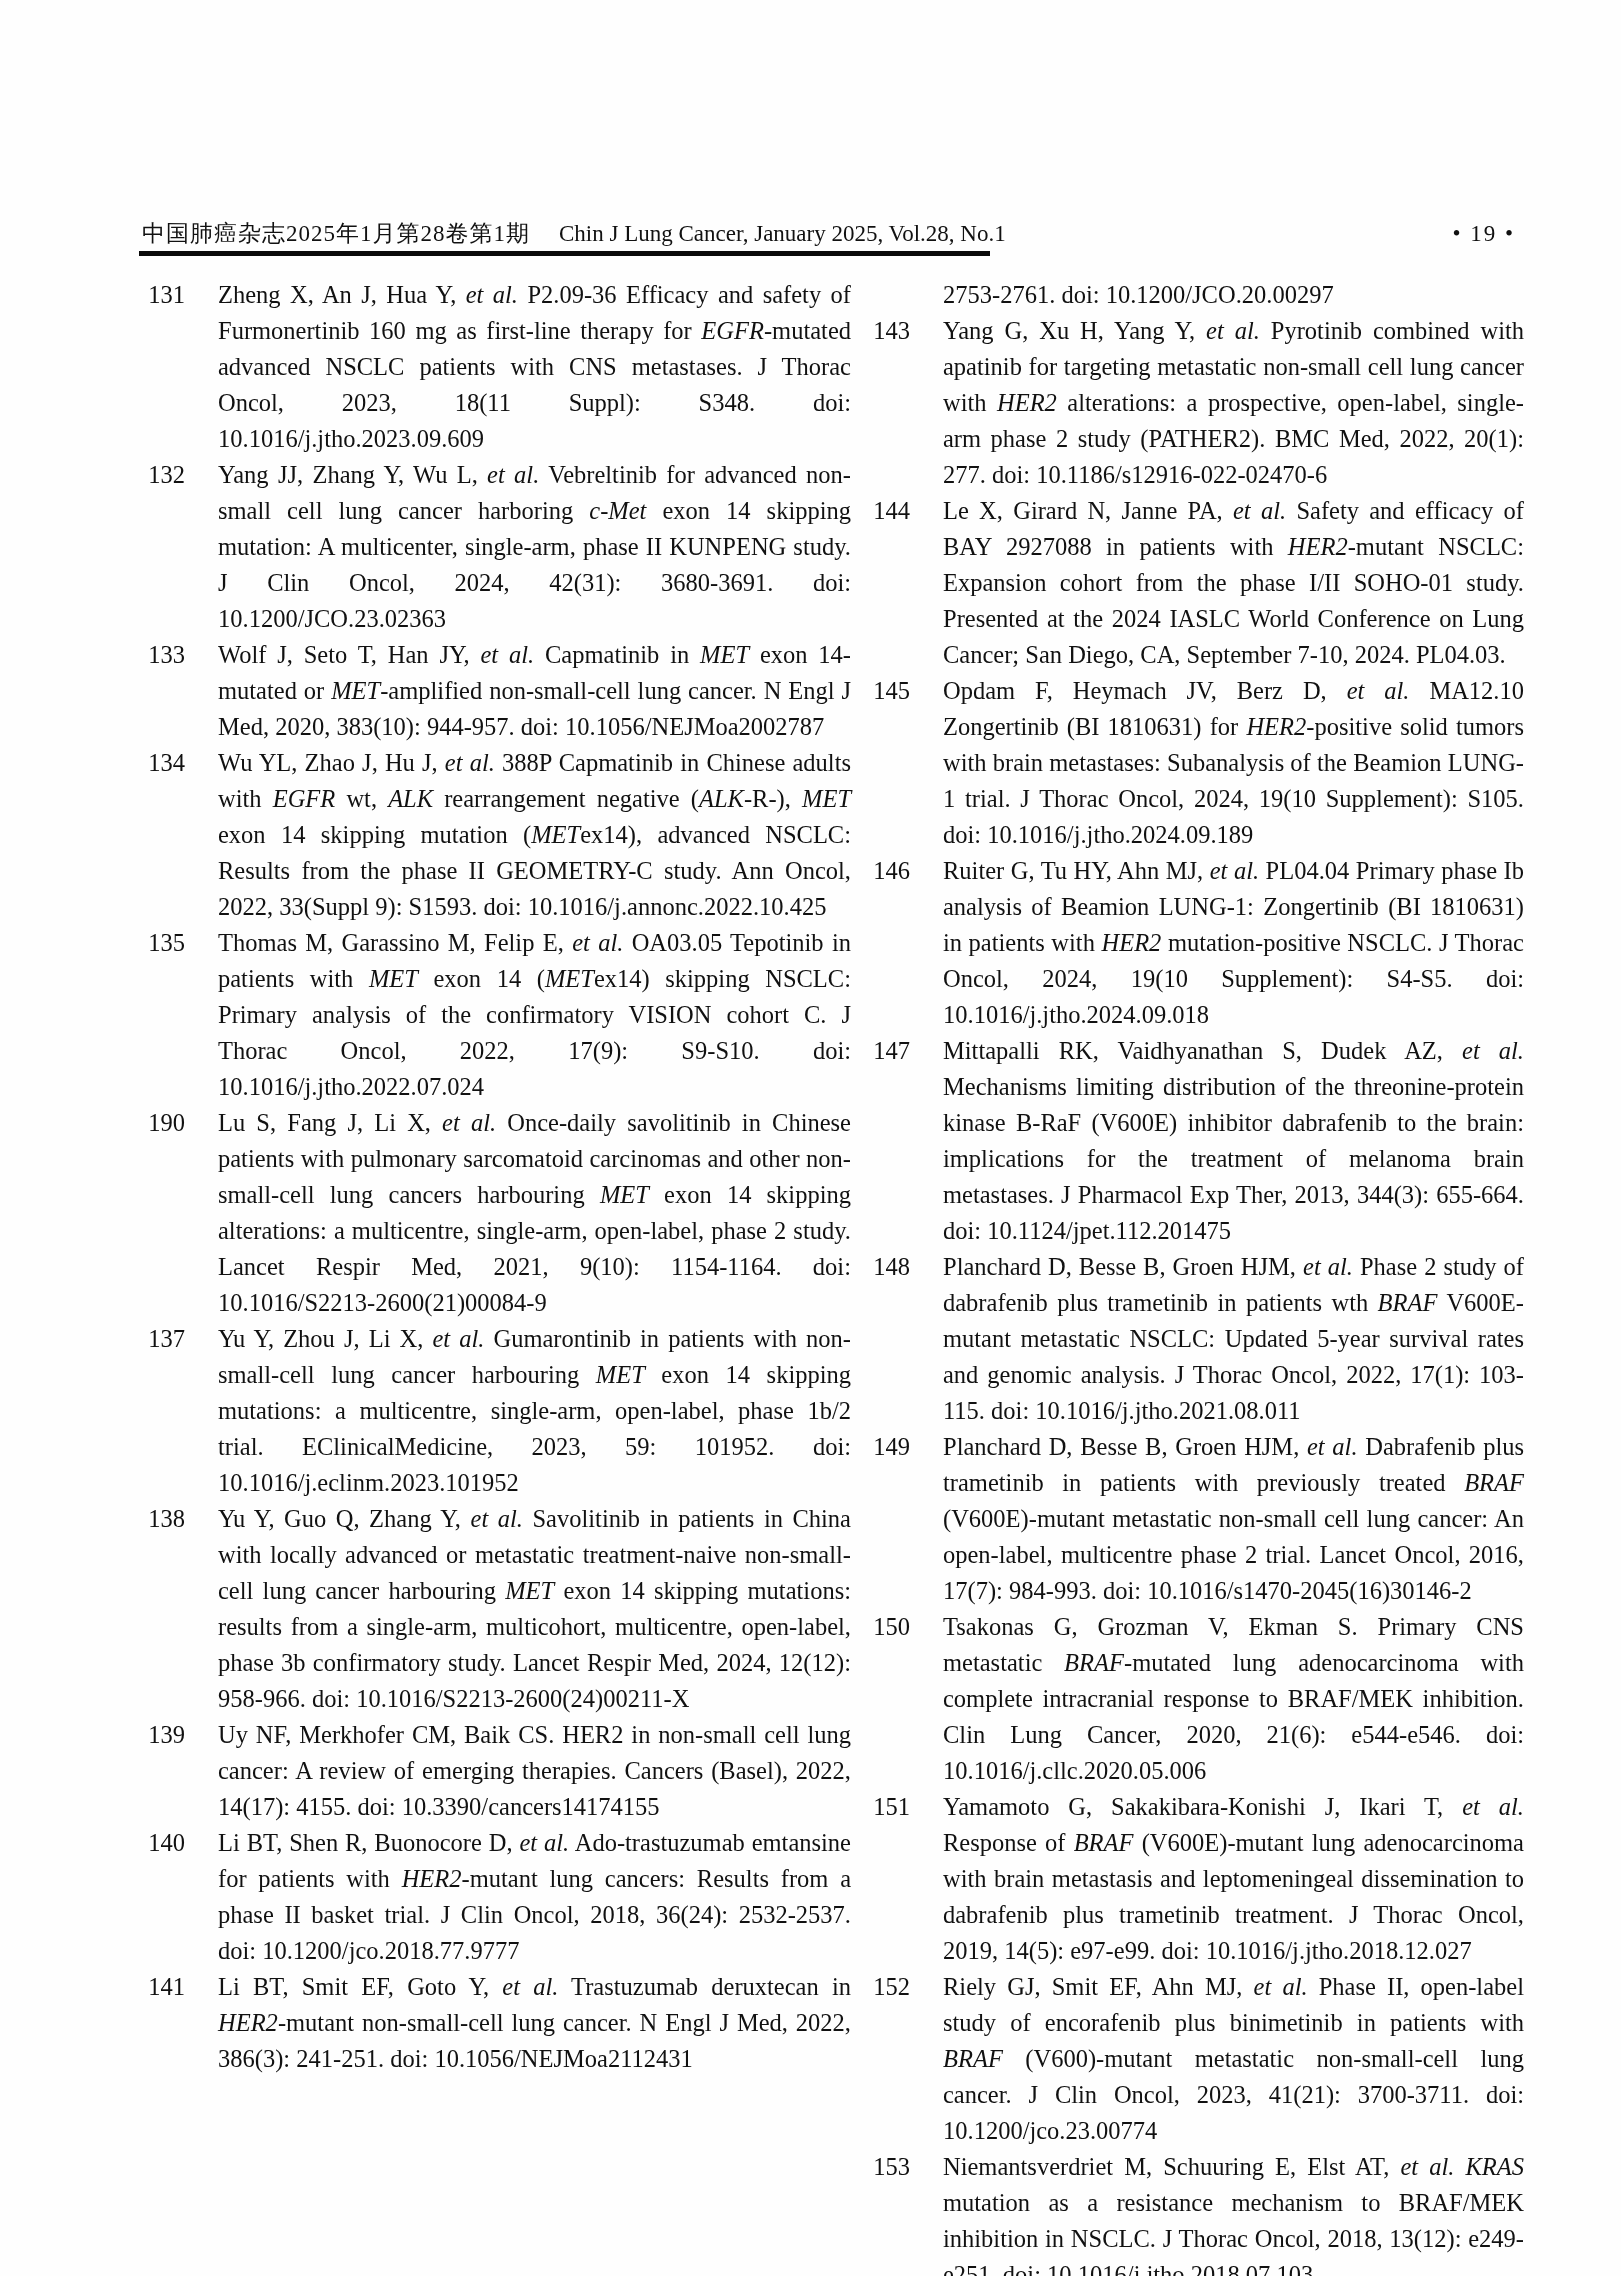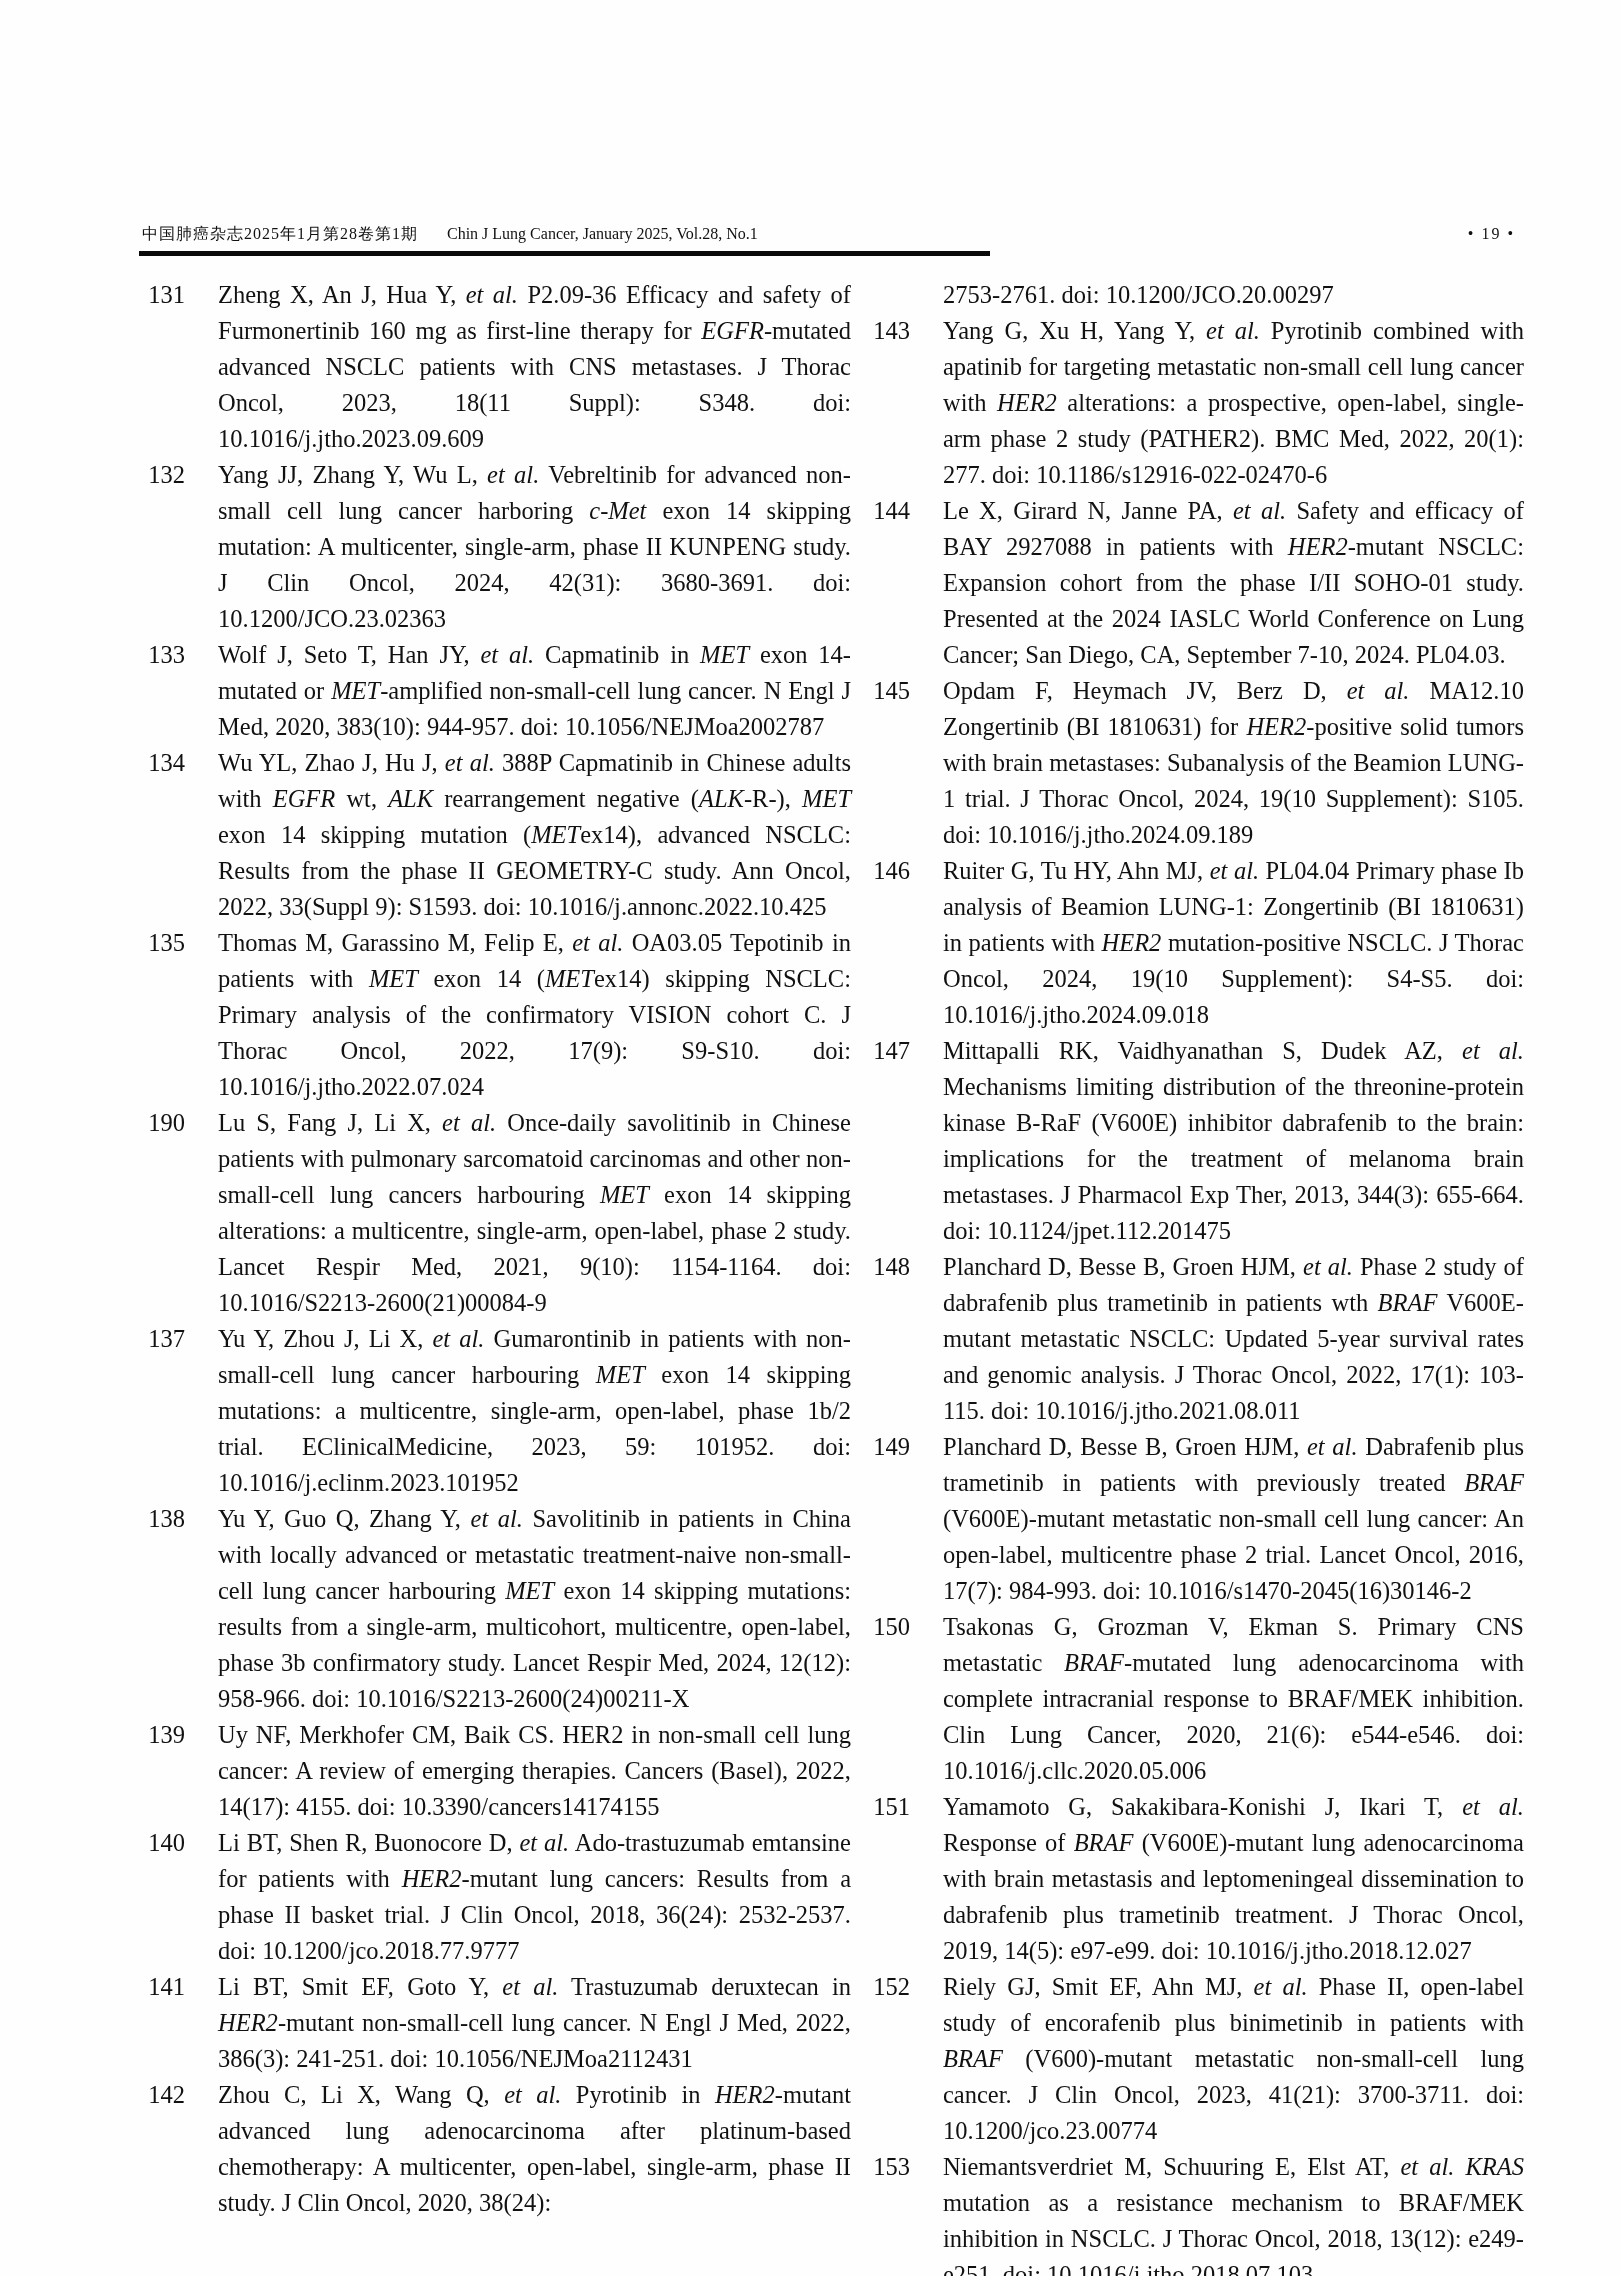--- a/index.html
+++ b/index.html
@@ -17,21 +17,21 @@
     color: #111111;
   }
   
   .running-head {
     position: absolute;
     top: 220px;
     left: 142px;
     right: 106px;
     display: flex;
     align-items: flex-end;
-    font-size: 16px;
+    font-size: 23px;
     line-height: 27.4px;
     white-space: nowrap;
   }
   .head-cn { letter-spacing: 1px; }
   .head-en { margin-left: 29px; }
   .head-page {
     margin-left: auto;
     letter-spacing: 2px;
   }
   .head-rule {
@@ -118,24 +118,20 @@
         <div class="ref-text">Uy NF, Merkhofer CM, Baik CS. HER2 in non-small cell lung cancer: A review of emerging therapies. Cancers (Basel), 2022, 14(17): 4155. doi: 10.3390/cancers14174155</div>
       </div>
       <div class="ref">
         <div class="ref-num">140</div>
         <div class="ref-text">Li BT, Shen R, Buonocore D, <i>et al.</i> Ado-trastuzumab emtansine for patients with <i>HER2</i>-mutant lung cancers: Results from a phase II basket trial. J Clin Oncol, 2018, 36(24): 2532-2537. doi: 10.1200/jco.2018.77.9777</div>
       </div>
       <div class="ref">
         <div class="ref-num">141</div>
         <div class="ref-text">Li BT, Smit EF, Goto Y, <i>et al.</i> Trastuzumab deruxtecan in <i>HER2</i>-mutant non-small-cell lung cancer. N Engl J Med, 2022, 386(3): 241-251. doi: 10.1056/NEJMoa2112431</div>
       </div>
-      <div class="ref">
-        <div class="ref-num">142</div>
-        <div class="ref-text">Zhou C, Li X, Wang Q, <i>et al.</i> Pyrotinib in <i>HER2</i>-mutant advanced lung adenocarcinoma after platinum-based chemotherapy: A multicenter, open-label, single-arm, phase II study. J Clin Oncol, 2020, 38(24):</div>
-      </div>
     </div>
 
   <div class="col col-right">
       <div class="ref">
         <div class="ref-num"></div>
         <div class="ref-text">2753-2761. doi: 10.1200/JCO.20.00297</div>
       </div>
       <div class="ref">
         <div class="ref-num">143</div>
         <div class="ref-text">Yang G, Xu H, Yang Y, <i>et al.</i> Pyrotinib combined with apatinib for targeting metastatic non-small cell lung cancer with <i>HER2</i> alterations: a prospective, open-label, single-arm phase 2 study (PATHER2). BMC Med, 2022, 20(1): 277. doi: 10.1186/s12916-022-02470-6</div>

